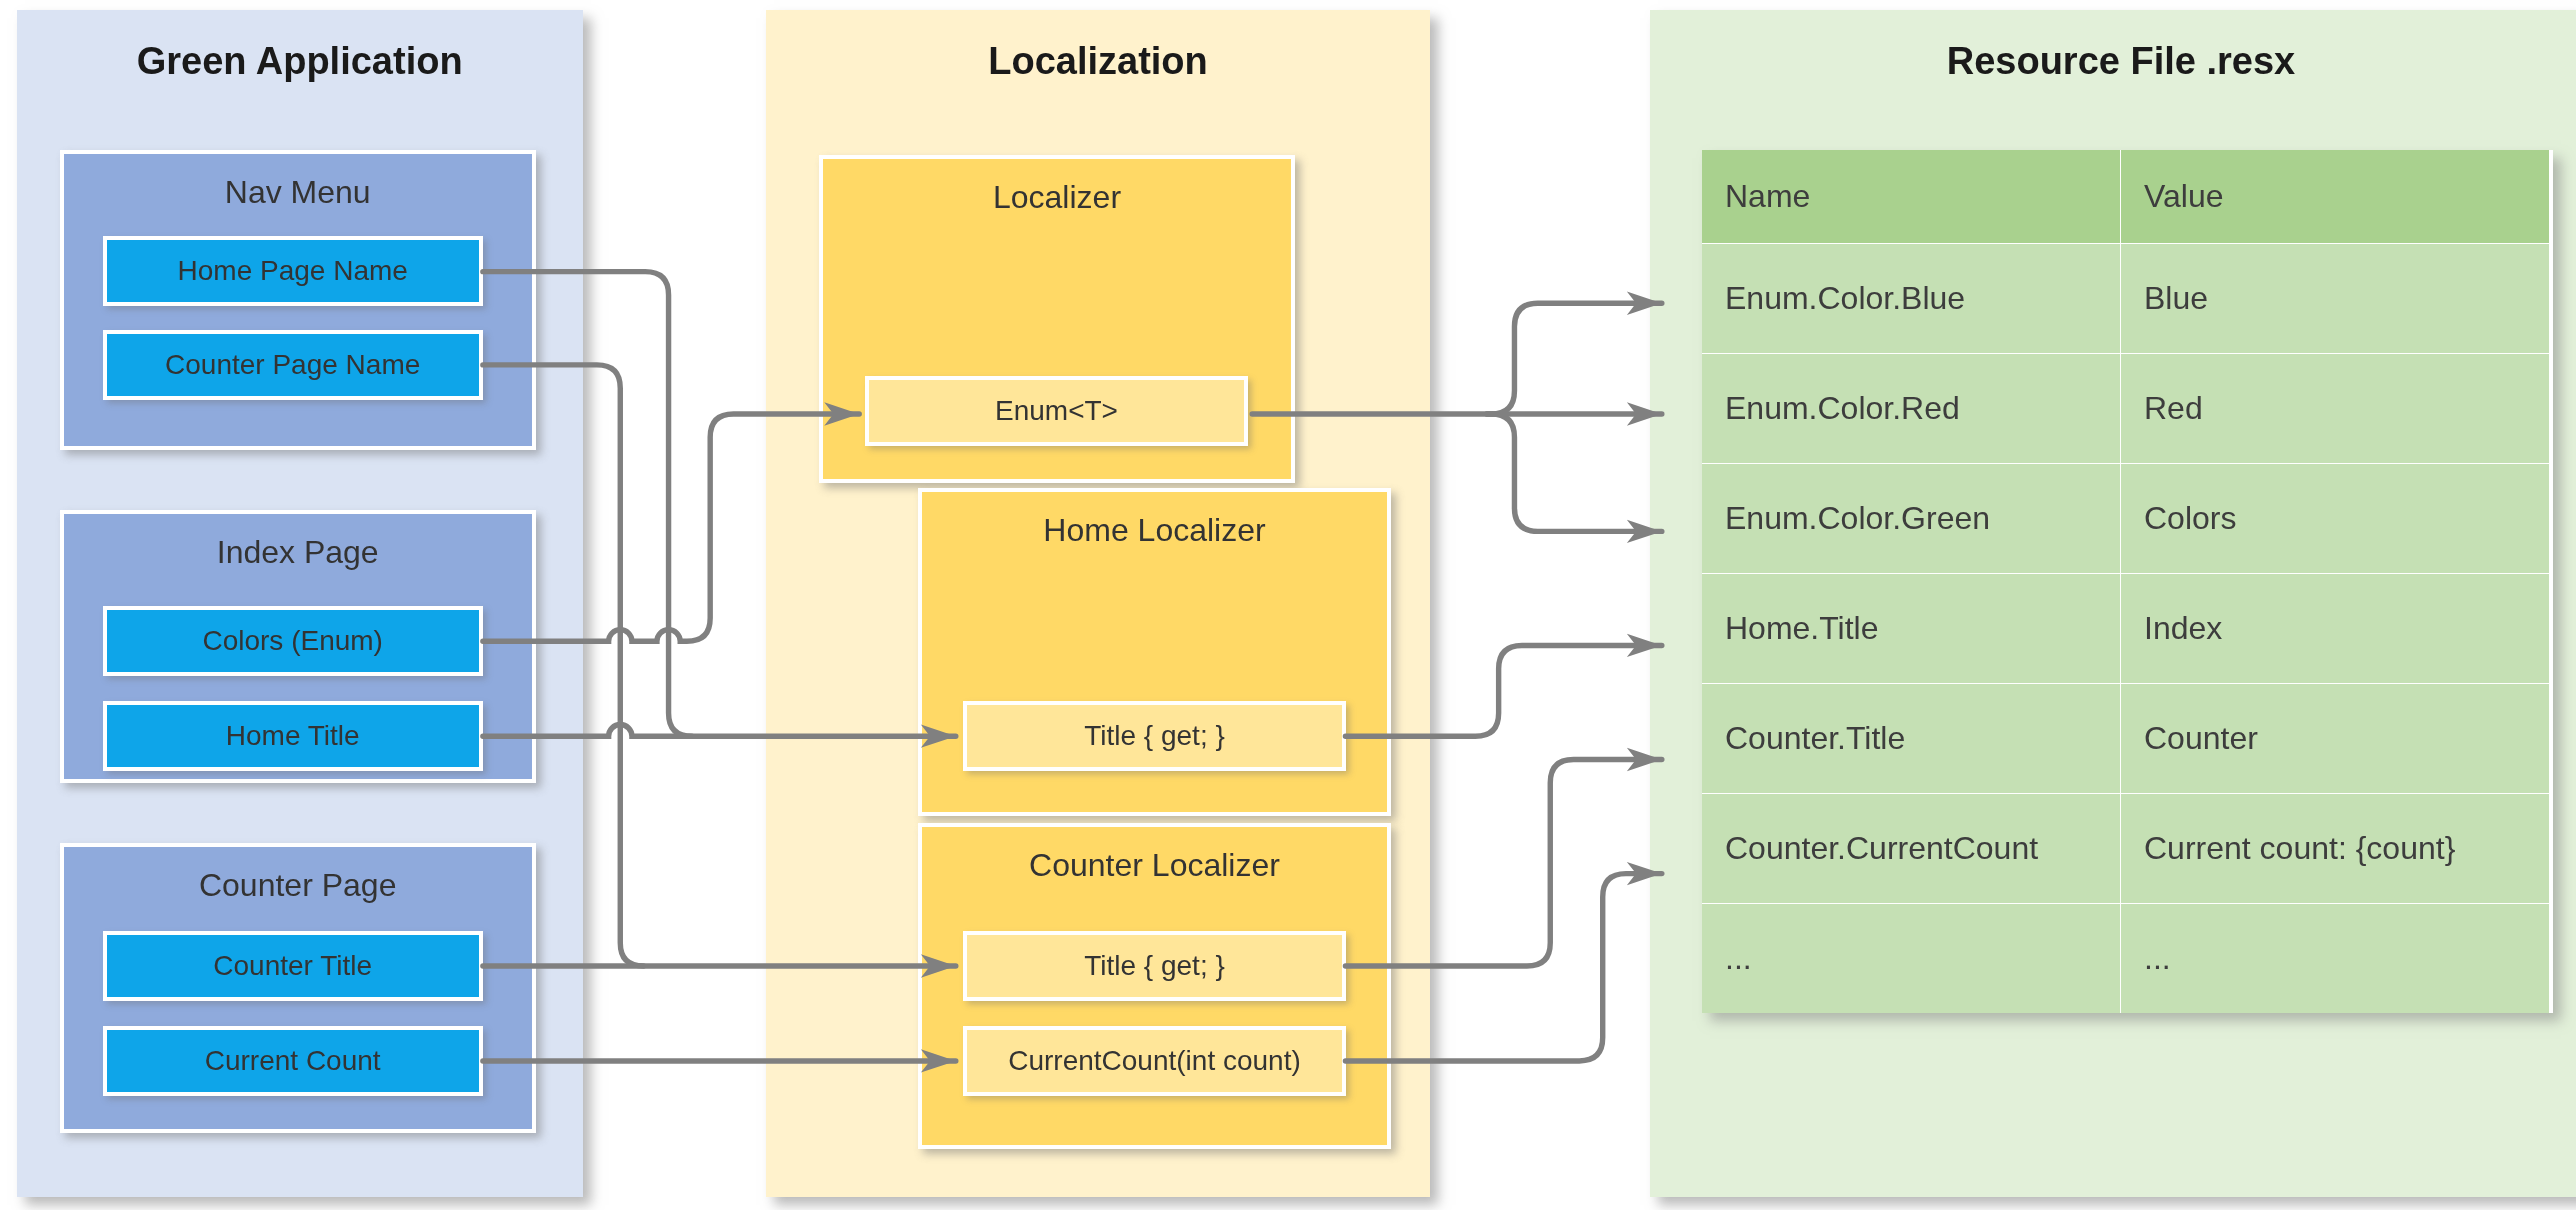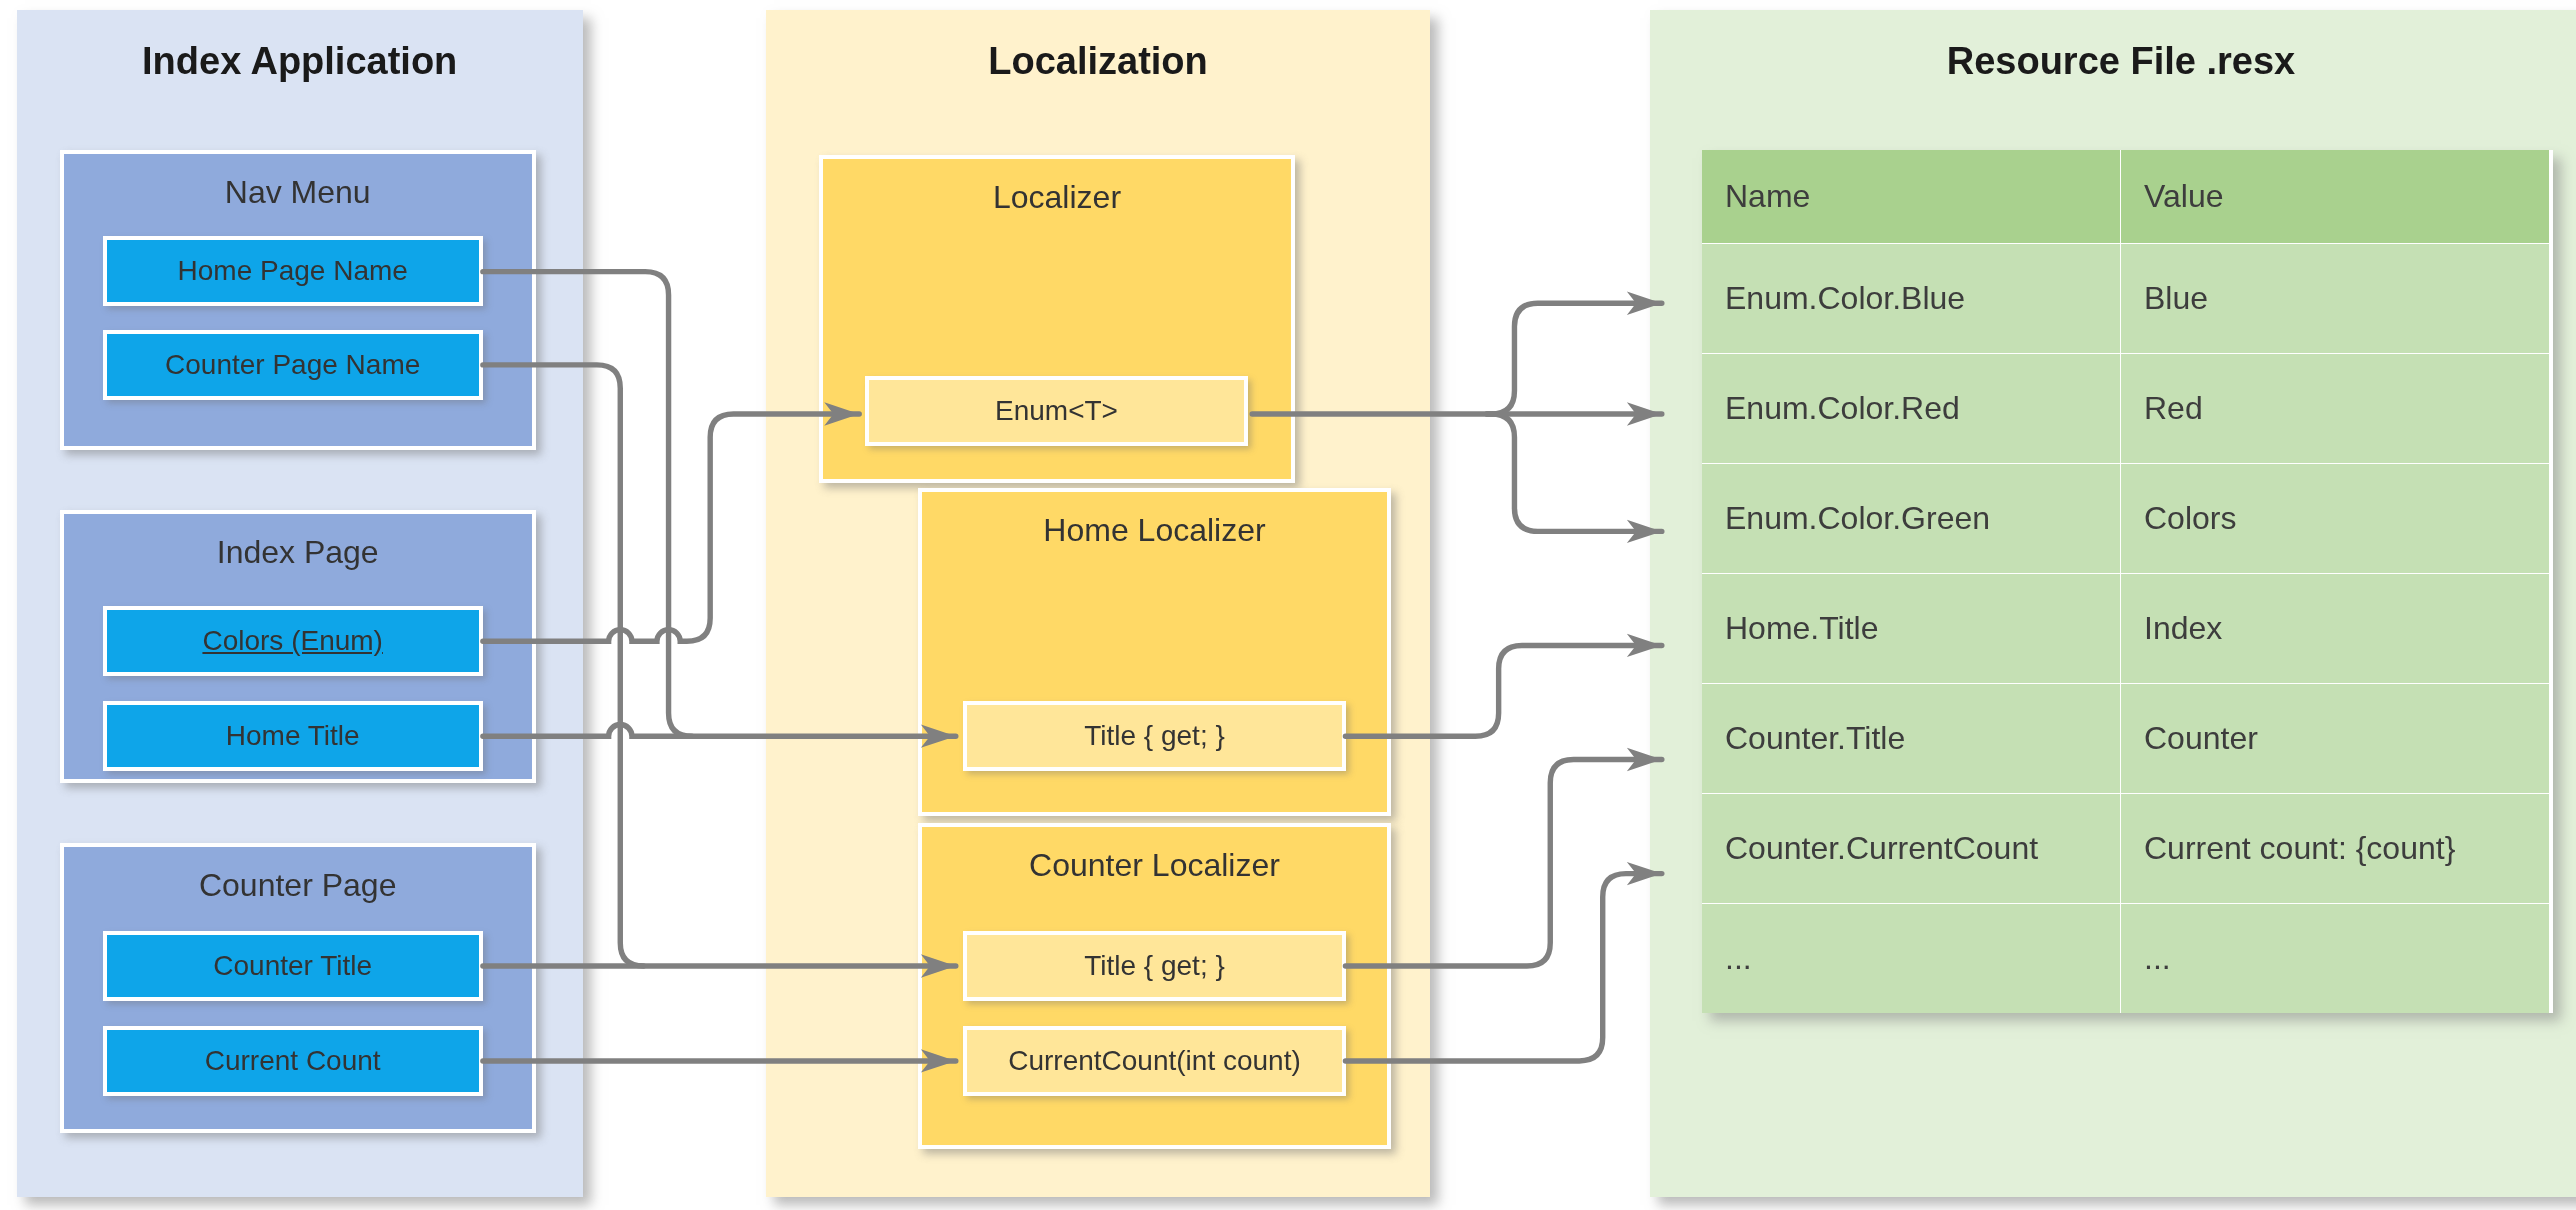--- a/index.html
+++ b/index.html
@@ -39,31 +39,31 @@
   .cell-row{background:#c5e0b4;}
 
   .connectors{position:absolute;left:0;top:0;pointer-events:none;}
 </style>
 </head>
 <body>
 
 <div id="canvas">
 
   <div class="panel panel-global">
-    <div class="panel-title">Index Application</div>
+    <div class="panel-title">Green Application</div>
 
     <div class="sec sec-blue" style="left:43px;top:140px;width:476px;height:300px;">
       <div class="sec-title">Nav Menu</div>
       <div class="item item-blue" style="left:39px;top:82px;width:380px;height:70px;">Home Page Name</div>
       <div class="item item-blue" style="left:39px;top:176px;width:380px;height:70px;">Counter Page Name</div>
     </div>
 
     <div class="sec sec-blue" style="left:43px;top:500px;width:476px;height:273px;">
       <div class="sec-title">Index Page</div>
-      <div class="item item-blue" style="left:39px;top:92px;width:380px;height:70px;text-decoration:underline;">Colors (Enum)</div>
+      <div class="item item-blue" style="left:39px;top:92px;width:380px;height:70px;">Colors (Enum)</div>
       <div class="item item-blue" style="left:39px;top:187px;width:380px;height:70px;">Home Title</div>
     </div>
 
     <div class="sec sec-blue" style="left:43px;top:833px;width:476px;height:290px;">
       <div class="sec-title">Counter Page</div>
       <div class="item item-blue" style="left:39px;top:84px;width:380px;height:70px;">Counter Title</div>
       <div class="item item-blue" style="left:39px;top:179px;width:380px;height:70px;">Current Count</div>
     </div>
   </div>
 

